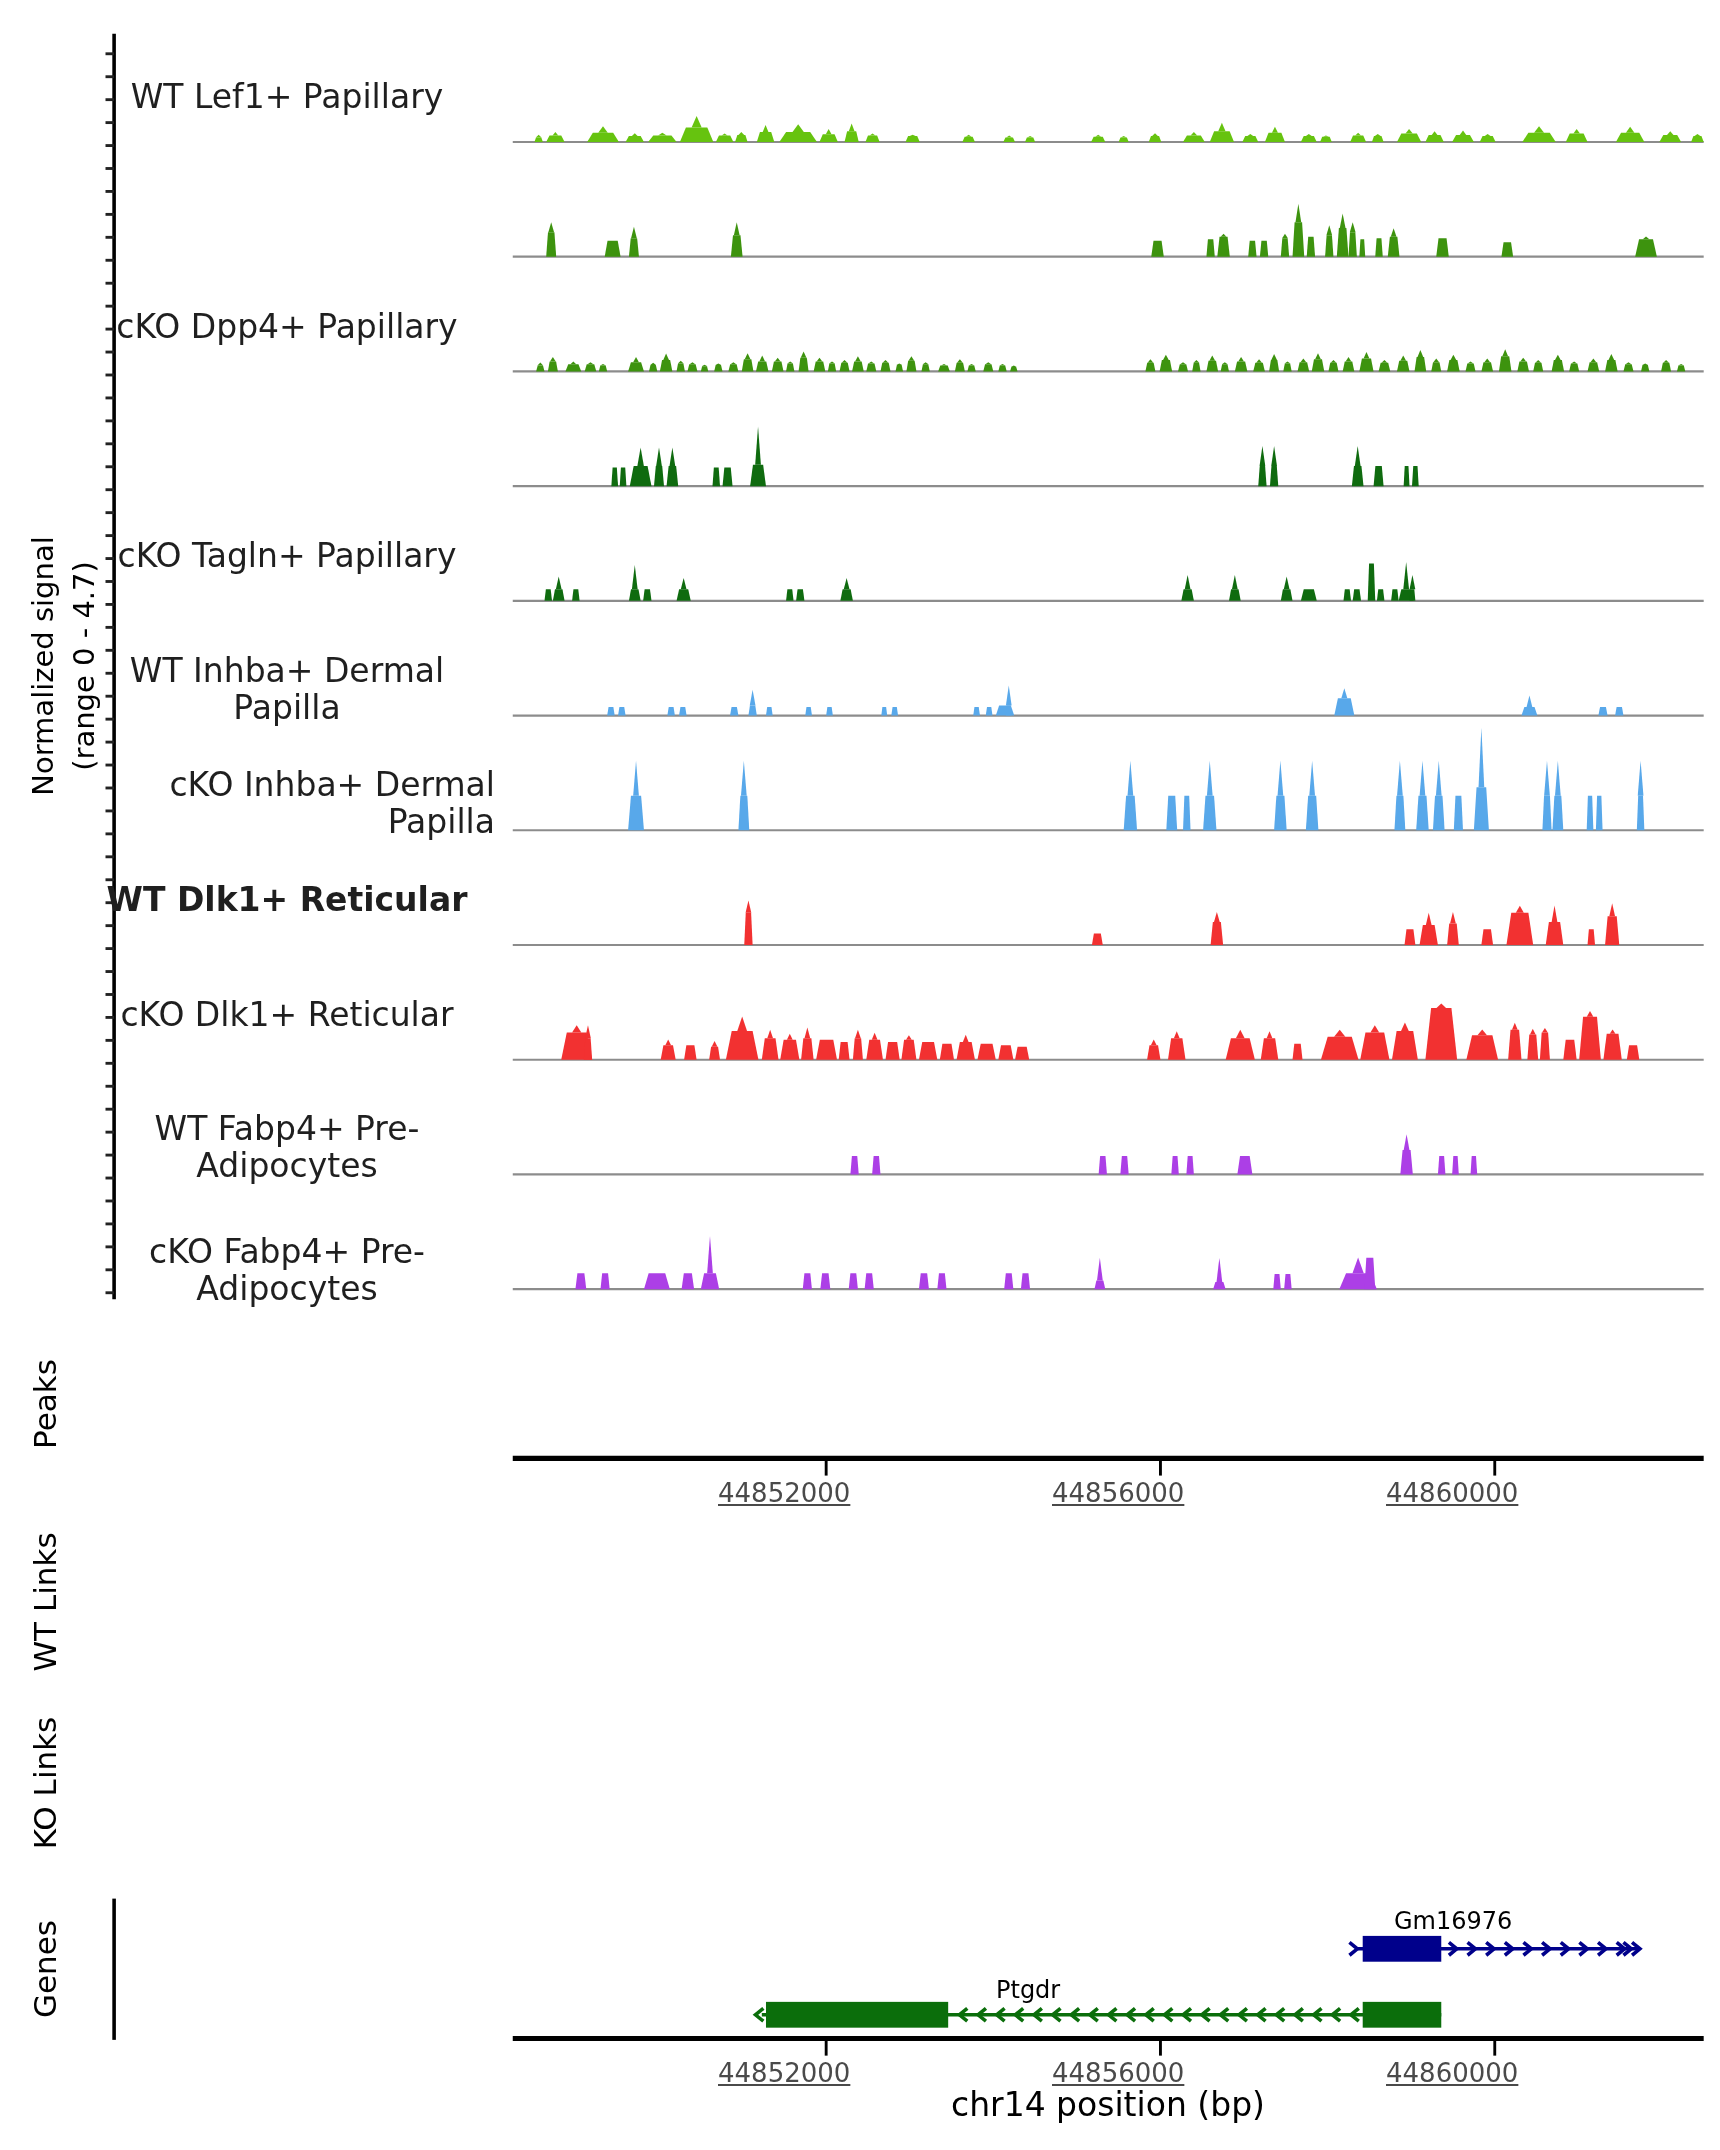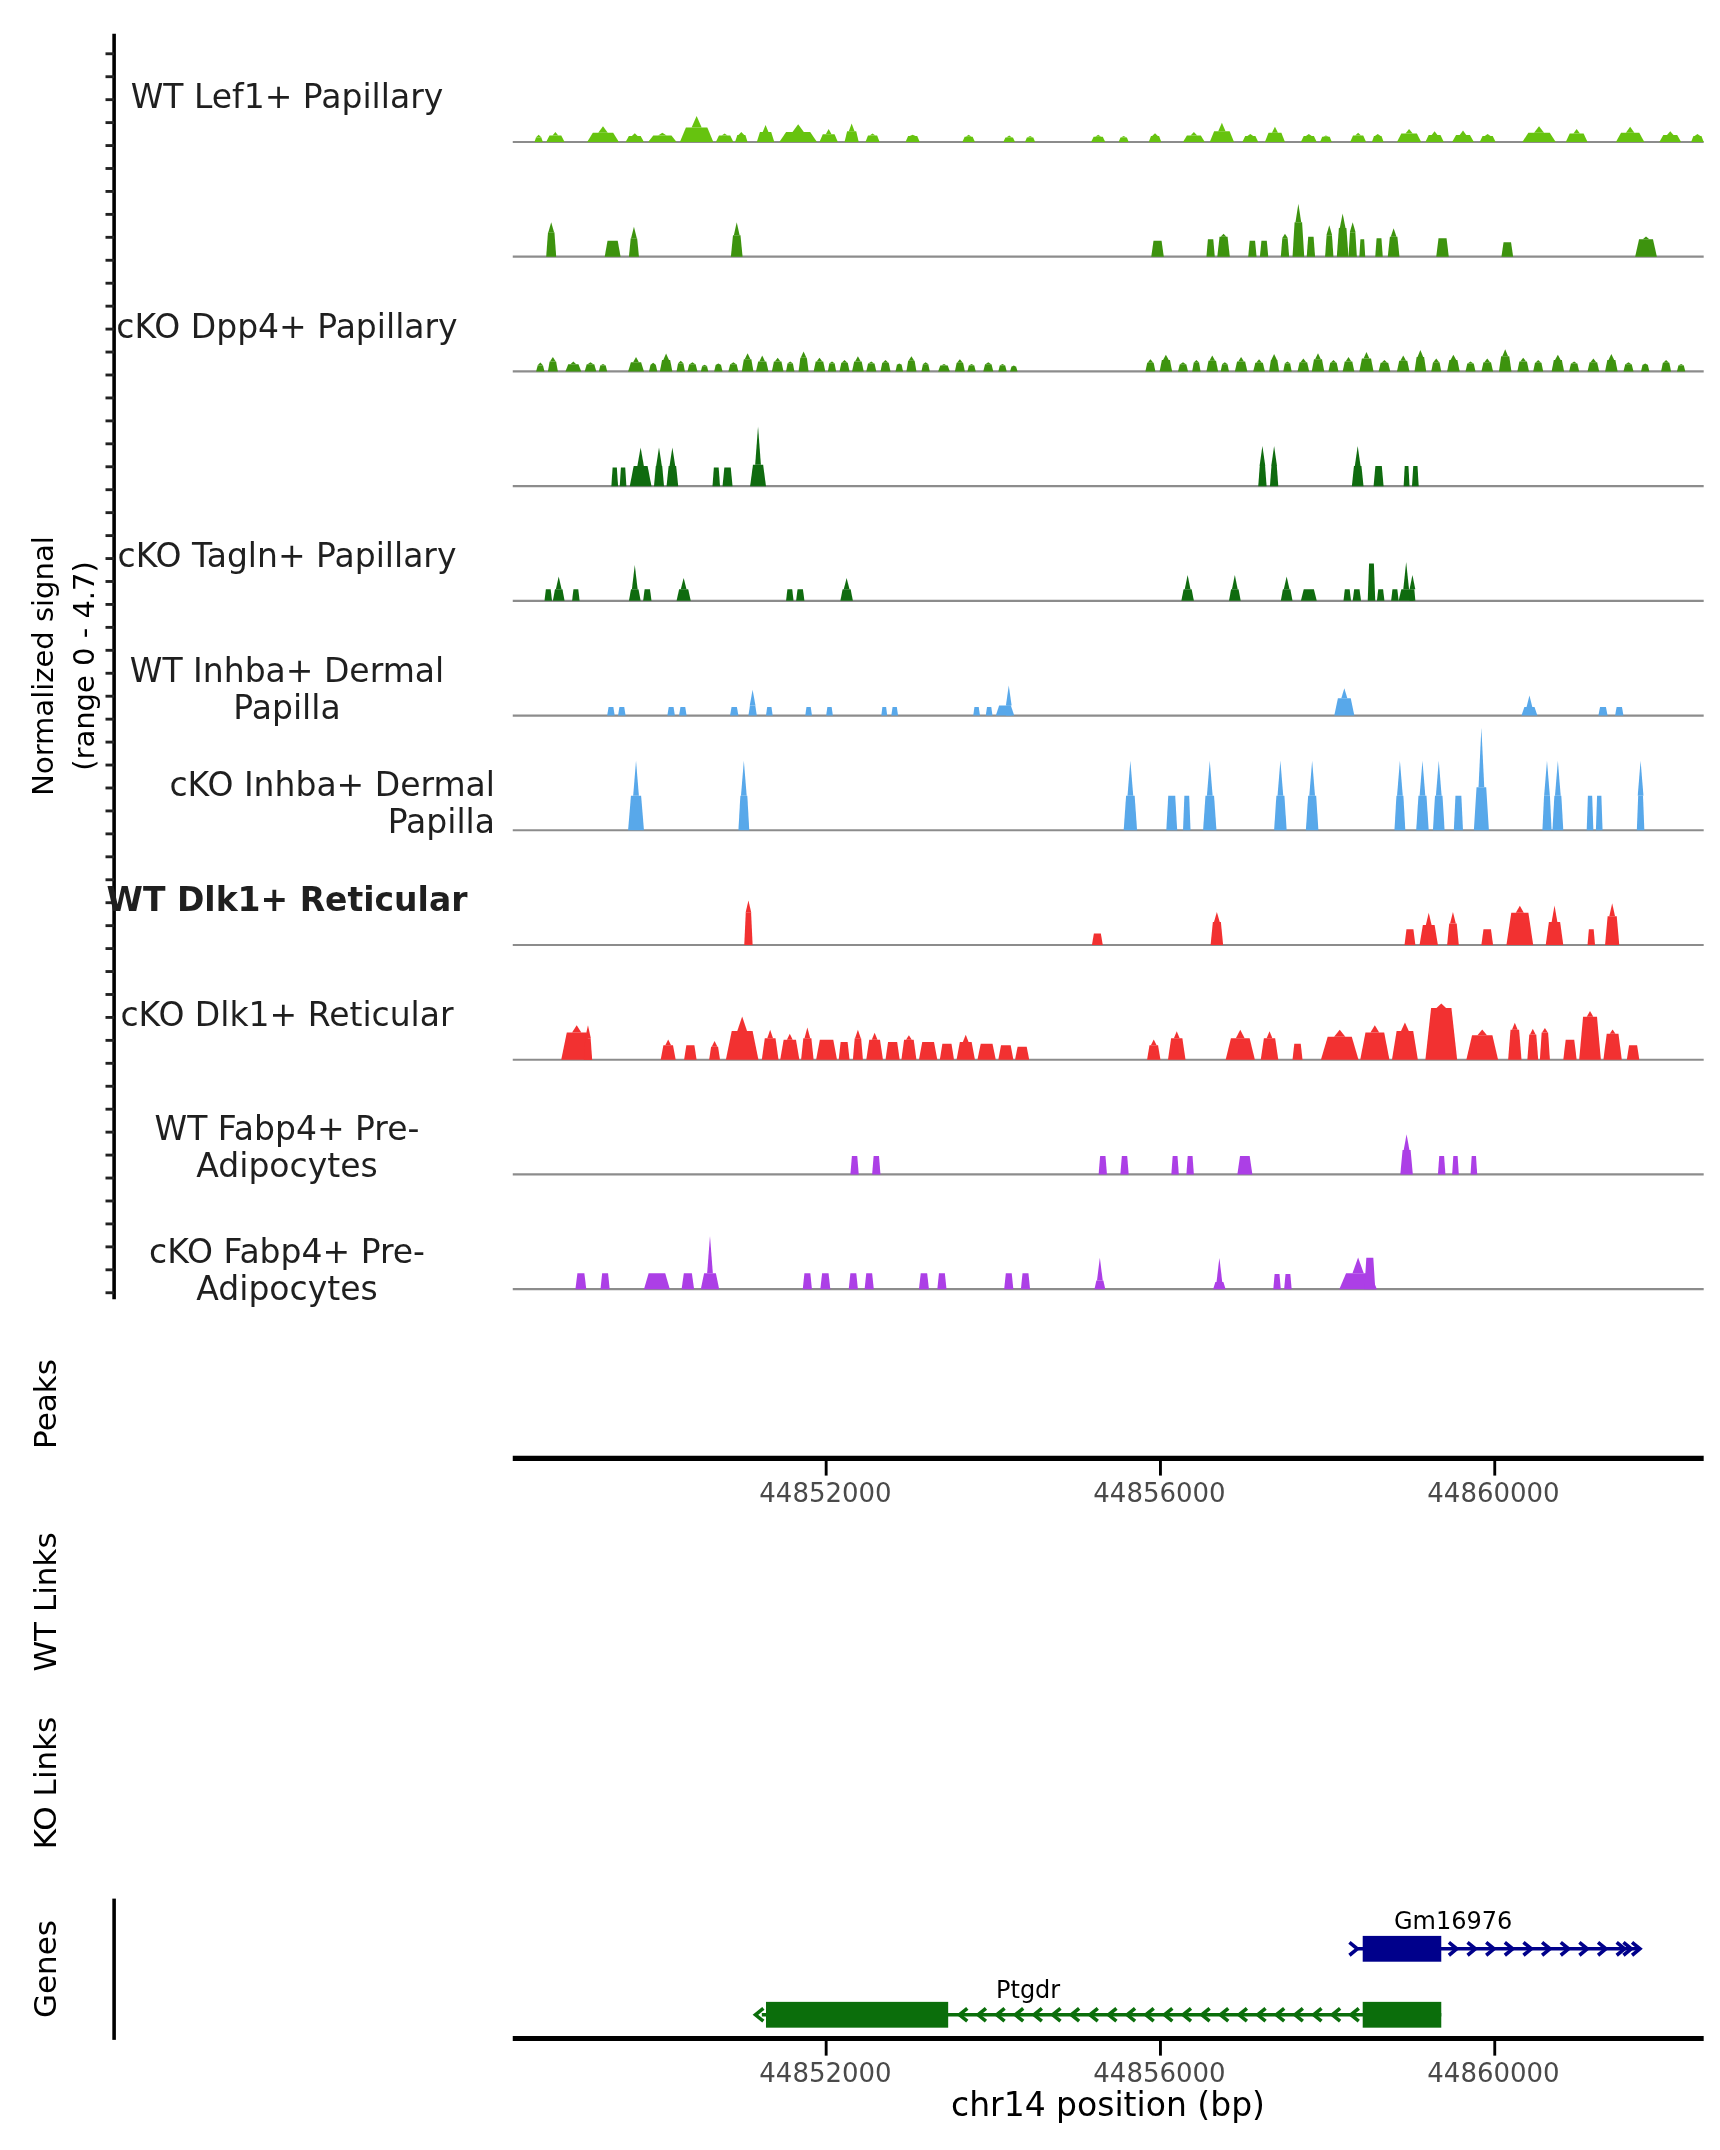--- a/index.html
+++ b/index.html
@@ -5,21 +5,21 @@
   html,body{margin:0;padding:0;background:#ffffff;}
   body{width:1721px;height:2151px;position:relative;overflow:hidden;
        font-family:"DejaVu Sans","Liberation Sans",sans-serif;color:#1a1a1a;}
   #stage{position:absolute;left:0;top:0;width:1721px;height:2151px;}
   svg#plot{position:absolute;left:0;top:0;}
   .abs{position:absolute;}
   .track-label{left:79px;width:416px;text-align:center;font-size:33px;color:#1f1f1f;line-height:37px;}
   .rot{transform:rotate(-90deg);transform-origin:center center;white-space:nowrap;text-align:center;}
   .ylab{font-size:29px;color:#000;}
   .seclab{font-size:31px;color:#000;}
-  .ticklab{width:215px;text-align:center;font-size:26px;color:#4a4a4a;}
+  .ticklab{width:215px;font-size:26px;color:#4a4a4a;text-decoration:underline;}
   .genelab{width:215px;text-align:left;font-size:24px;color:#000;}
   .xlab{width:574px;text-align:center;font-size:33px;color:#000;}
 </style>
 </head>
 <body>
 
 <div id="stage">
 
   <svg id="plot" width="1721" height="2151" viewBox="0 0 2400 3000">
       <g>

